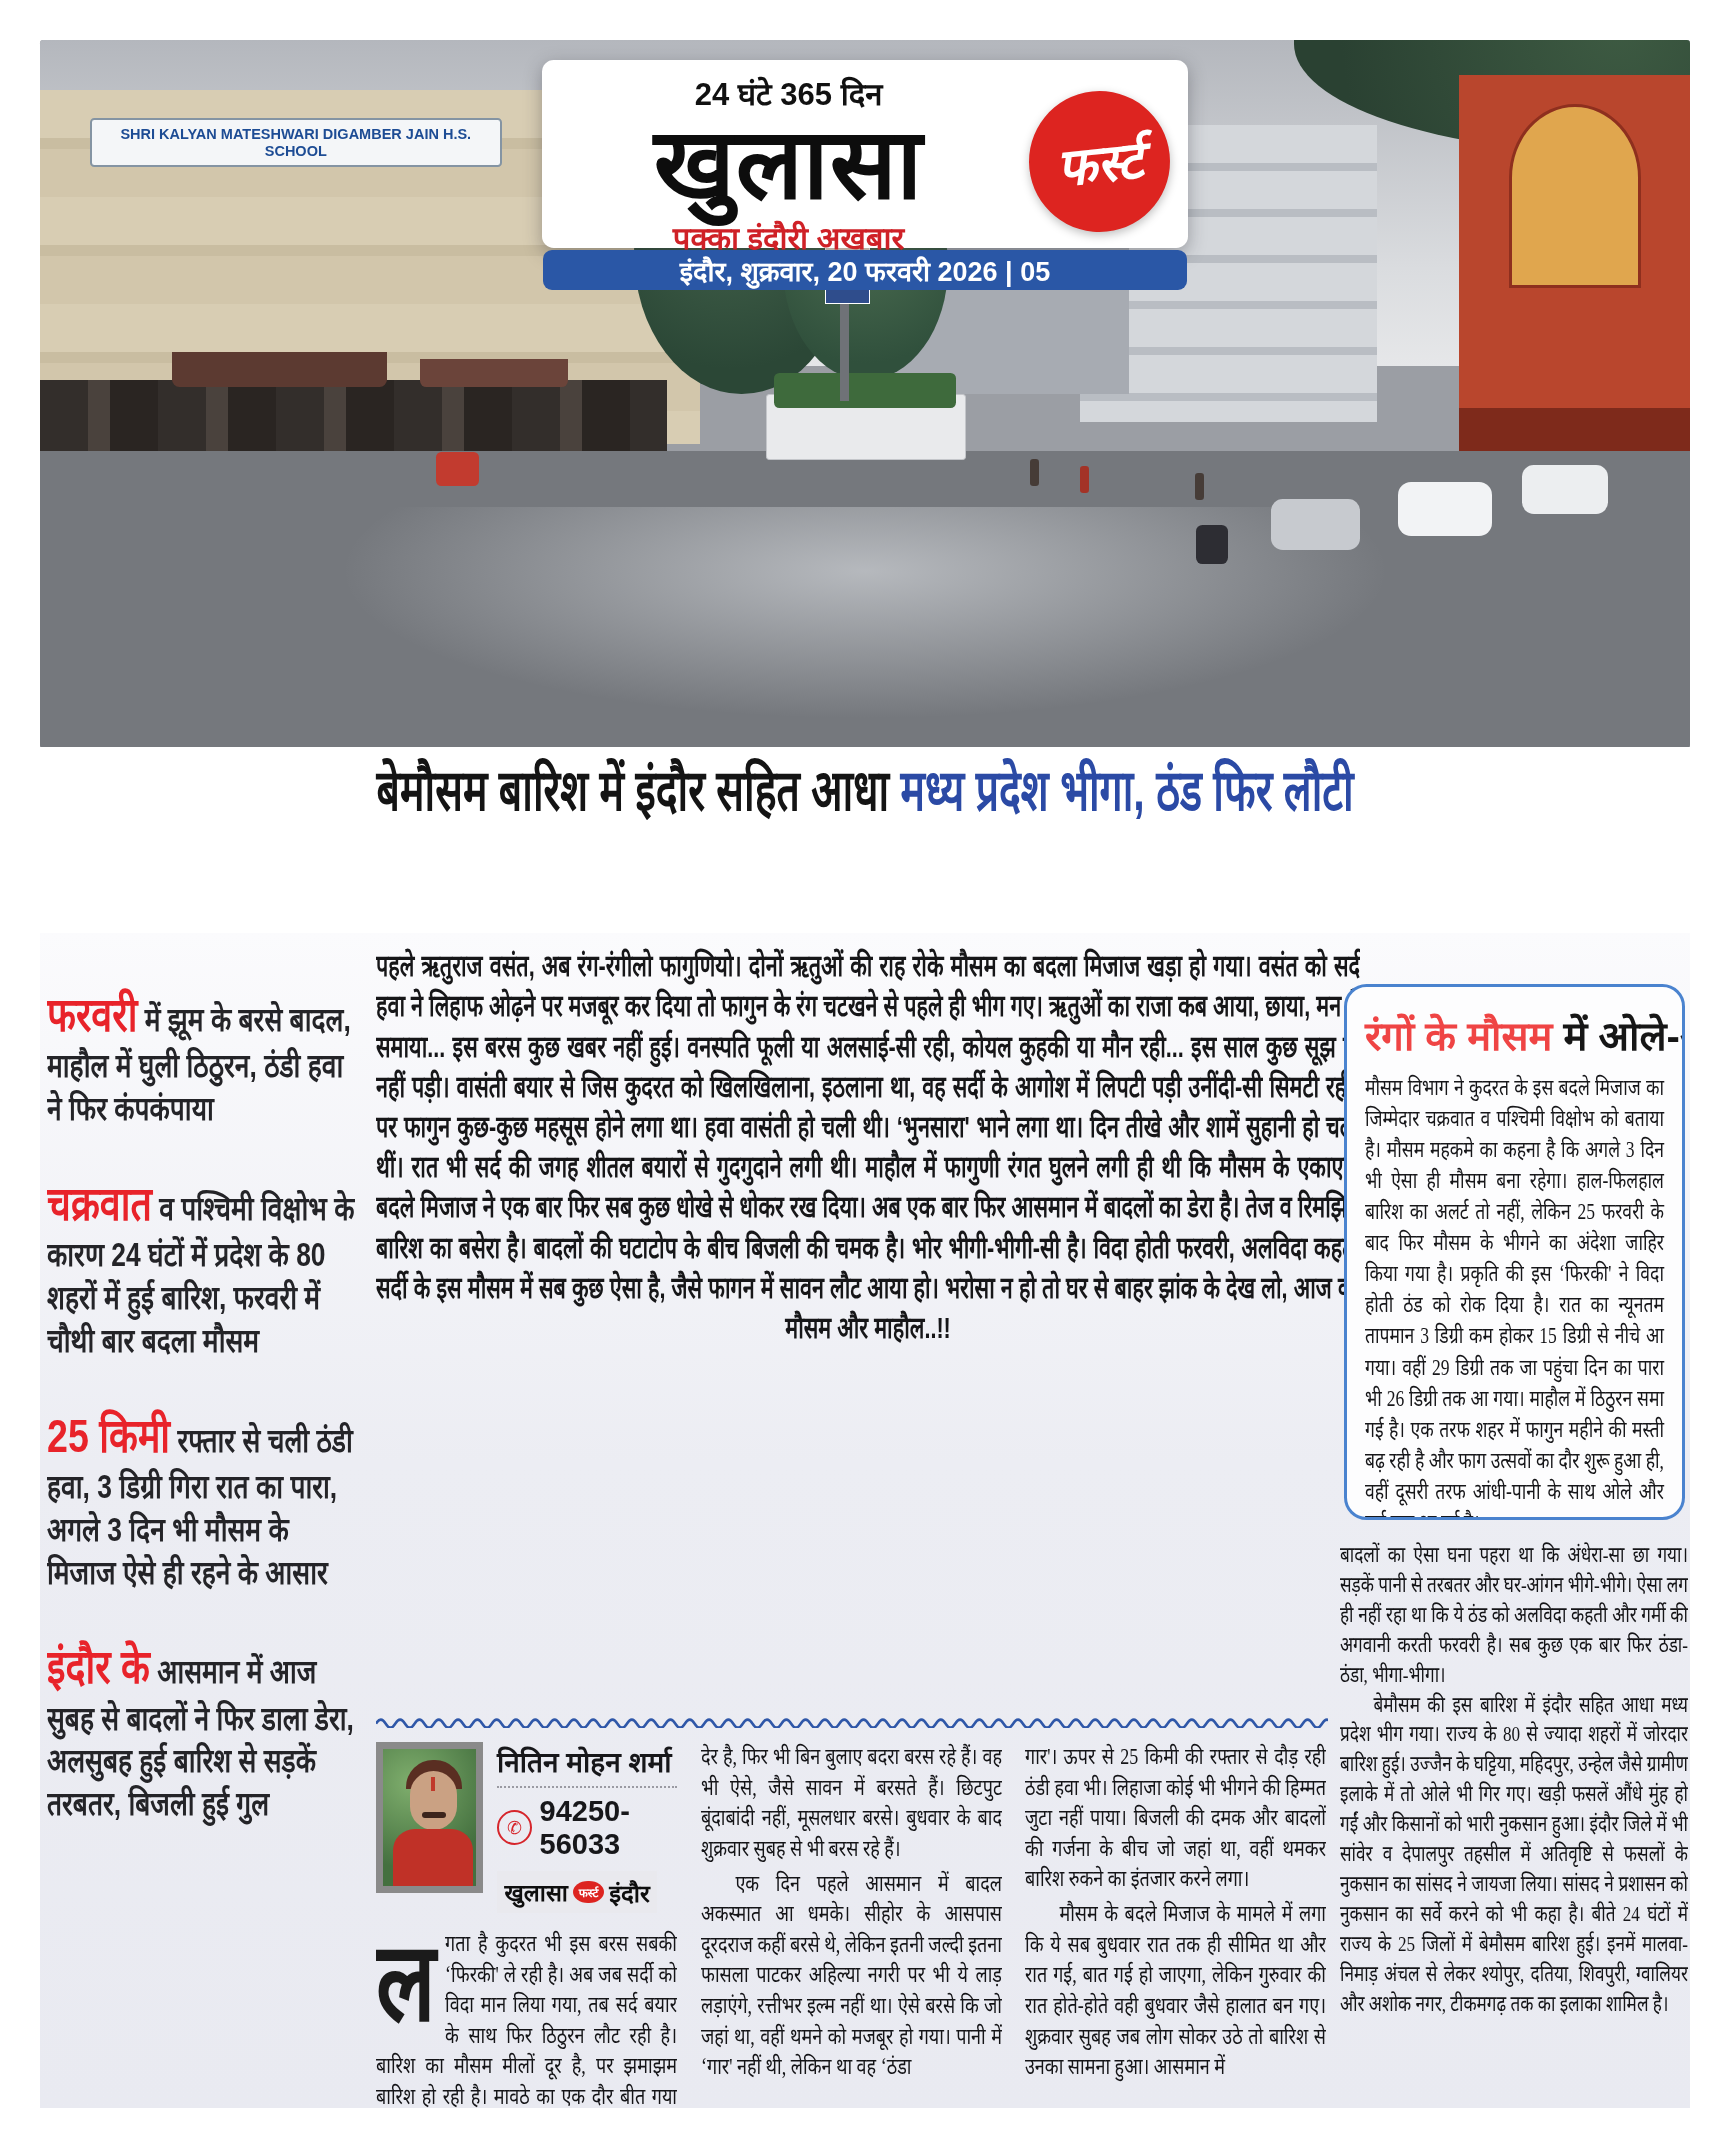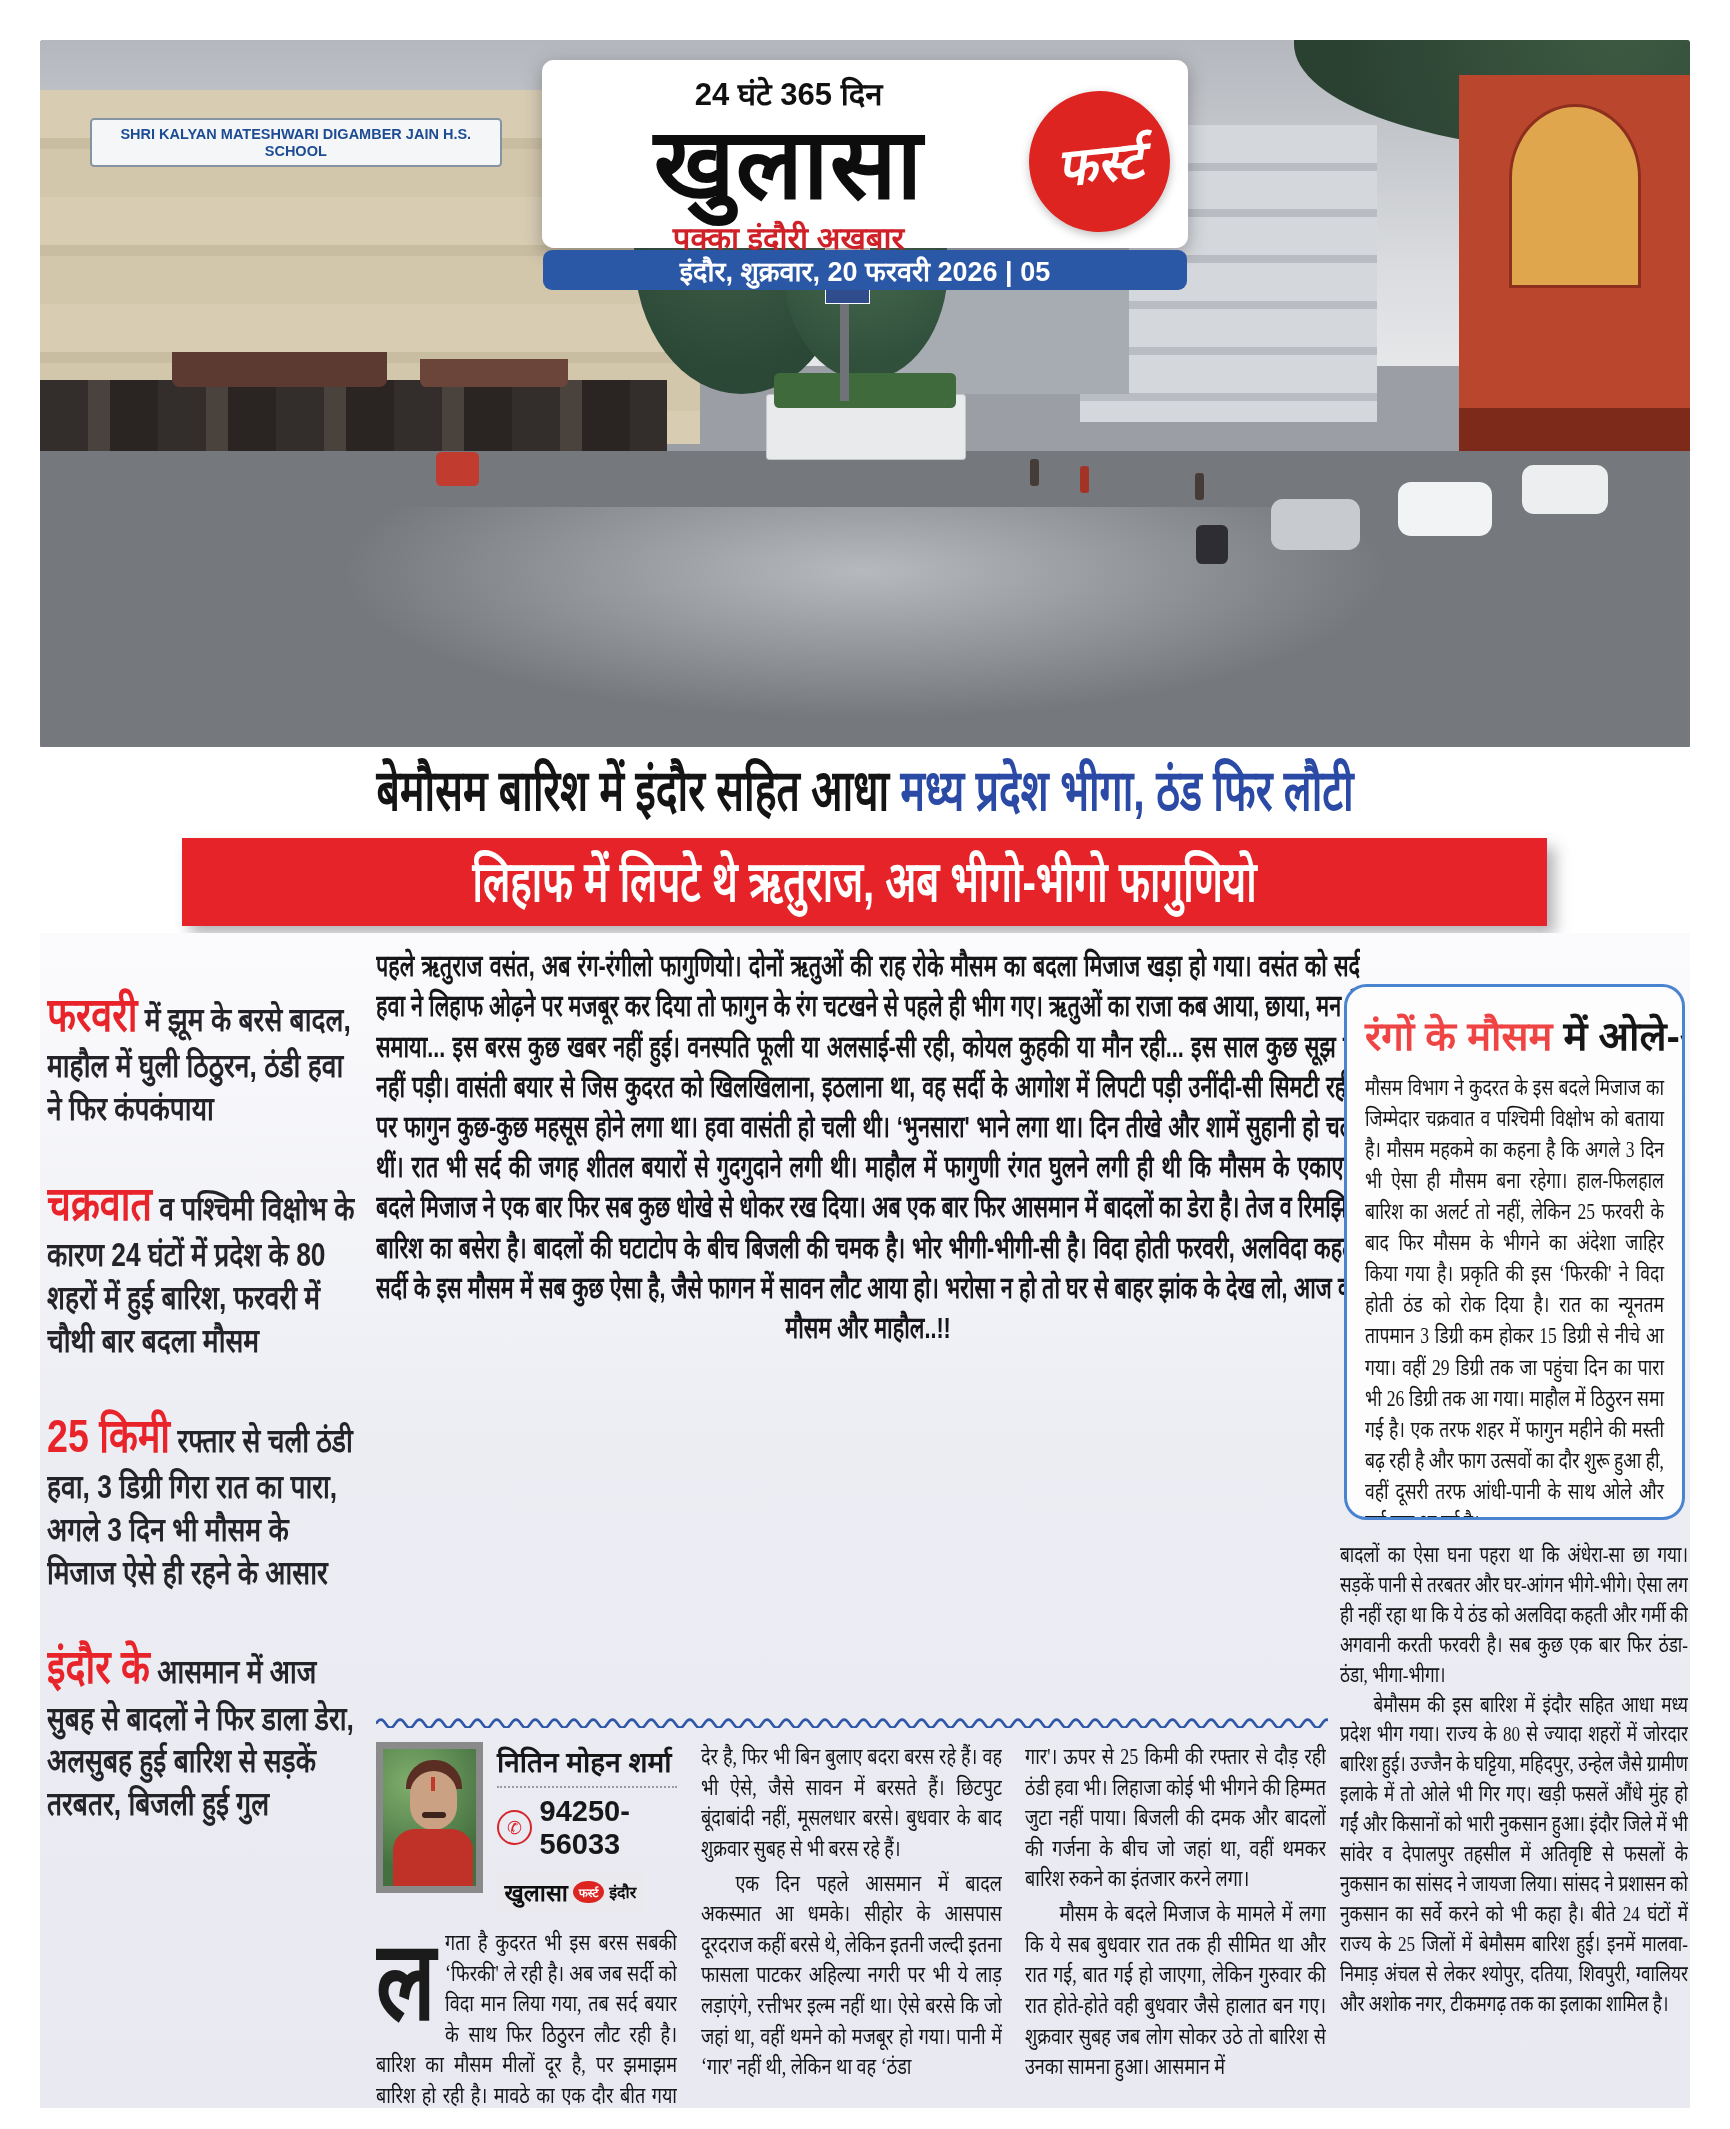--- a/index.html
+++ b/index.html
@@ -138,21 +138,21 @@
   .bp-shirt{position:absolute;left:9.7px;top:80px;width:80px;height:64px;background:#c03127;border-radius:21.5px 21.5px 0 0;}
   .byline-info{flex:1;display:flex;flex-direction:column;justify-content:center;}
   .byline-name{font-size:28px;font-weight:900;color:#17171a;white-space:nowrap;}
   .byline-rule{border-bottom:2.1px dotted #9a9aa2;margin:6.4px 0;}
   .byline-phone{font-size:29px;font-weight:900;color:#17171a;display:flex;align-items:center;gap:7.5px;}
   .phone-icon{width:31px;height:31px;border:2.7px solid #d6252b;border-radius:50%;color:#d6252b;flex:none;
        display:inline-flex;align-items:center;justify-content:center;font-size:18px;}
   .byline-brand{margin-top:10.7px;background:#e9e9ee;padding:4.3px 7.5px;display:flex;align-items:center;gap:5.4px;width:fit-content;}
   .bb-logo{font-size:23.6px;font-weight:900;color:#0e0e0e;}
   .bb-badge{background:#dd2420;color:#fff;font-size:11.8px;font-weight:900;padding:3.2px 5.4px;border-radius:50%;}
-  .bb-city{font-size:16px;font-weight:900;color:#0e0e0e;}
+  .bb-city{font-size:24px;font-weight:900;color:#0e0e0e;}
 </style>
 </head>
 <body>
 
 <div class="page">
 
   <div class="photo">
     <div class="sky"></div>
     <div class="bldg-left"></div>
     <div class="bldg-left-base"></div>
@@ -189,23 +189,20 @@
       <div class="m-sub">पक्का इंदौरी अखबार</div>
       <div class="m-badge">फर्स्ट</div>
     </div>
     <div class="dateline">इंदौर, शुक्रवार, 20 फरवरी 2026 | 05</div>
   </div>
 
   <div class="strap">
     <div class="strap-inner cx72"><span class="strap-black">बेमौसम बारिश में इंदौर सहित आधा </span><span class="strap-blue">मध्य प्रदेश भीगा, ठंड फिर लौटी</span></div>
   </div>
 
-  <div class="red-banner">
-    <div class="red-banner-inner cx72">लिहाफ में लिपटे थे ऋतुराज, अब भीगो-भीगो फागुणियो</div>
-  </div>
 
   <div class="content-tint"></div>
 
   <aside class="sidebar">
     <div class="sb-item">
       <div class="sb-inner cx80"><span class="sb-lead">फरवरी</span> <span>में झूम के बरसे बादल, माहौल में घुली ठिठुरन, ठंडी हवा ने फिर कंपकंपाया</span></div>
     </div>
     <div class="sb-item">
       <div class="sb-inner cx80"><span class="sb-lead">चक्रवात</span> <span>व पश्चिमी विक्षोभ के कारण 24 घंटों में प्रदेश के 80 शहरों में हुई बारिश, फरवरी में चौथी बार बदला मौसम</span></div>
     </div>

